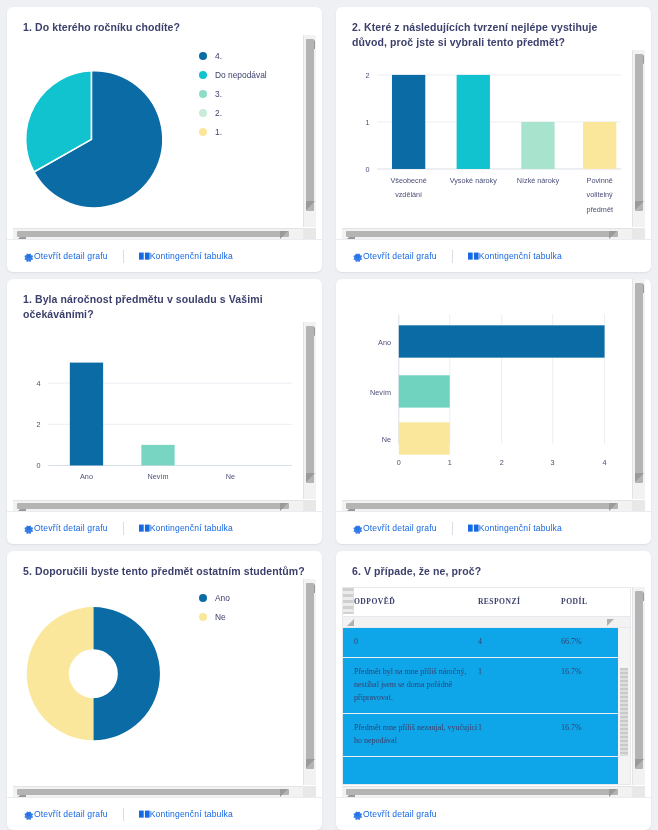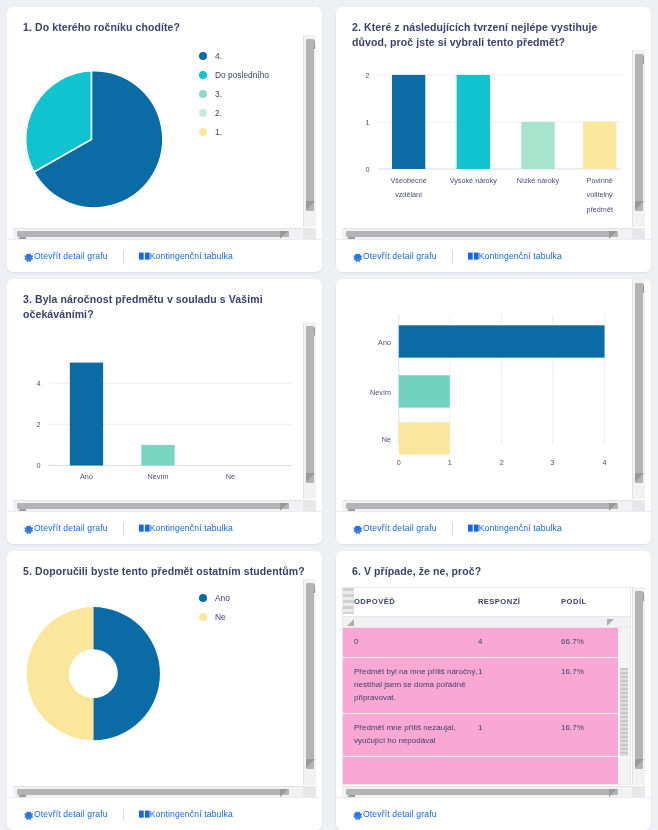--- a/index.html
+++ b/index.html
@@ -98,21 +98,21 @@
   }
   .lg-item { display: flex; align-items: center; gap: 8px; }
   .lg-dot { width: 8px; height: 8px; border-radius: 50%; flex: 0 0 auto; }
   .lg-lab { font-size: 8.4px; color: #3b3f6b; white-space: nowrap; }
   .axlab { font-size: 7.4px; fill: #4a4e78; }
   .gridline { stroke: #eceef3; stroke-width: 1; }
   .axisline { stroke: #d9dde5; stroke-width: 1; }
   
   .tbl-shell {
     position: absolute; left: 0; top: 0; right: 14px; bottom: 12px;
-    border: 1px solid #e6e8ee; background: #f9a8d4; overflow: hidden;
+    border: 1px solid #e6e8ee; background: #0ea5e9; overflow: hidden; font-family: Liberation Serif, serif;
   }
   .tbl-head {
     display: flex; height: 29px; align-items: center;
     border-bottom: 1px solid #e6e8ee; background: #fff;
   }
   .tbl-head div {
     font-size: 7.6px; font-weight: bold; color: #3b3f6b; letter-spacing: .45px;
   }
   .c1 { flex: 0 0 47%; padding-left: 11px; }
   .c2 { flex: 0 0 29%; }
@@ -149,21 +149,21 @@
             <path d="M80 96 L80 26 A70 70 0 1 1 21.4 129.3 Z" fill="#0a6ba5" stroke="#ffffff" stroke-width="1.6"></path>
             <path d="M80 96 L21.4 129.3 A70 70 0 0 1 80 26 Z" fill="#11c2cf" stroke="#ffffff" stroke-width="1.6"></path>
           </svg>
           <div class="legend" style="left:186px; top:16px;">
             <div class="lg-item">
               <span class="lg-dot" style="background:#0a6ba5"></span>
               <span class="lg-lab">4.</span>
             </div>
             <div class="lg-item">
               <span class="lg-dot" style="background:#11c2cf"></span>
-              <span class="lg-lab">Do posledního</span>
+              <span class="lg-lab">Do nepodával</span>
             </div>
             <div class="lg-item">
               <span class="lg-dot" style="background:#8fdcc6"></span>
               <span class="lg-lab">3.</span>
             </div>
             <div class="lg-item">
               <span class="lg-dot" style="background:#c8ecd9"></span>
               <span class="lg-lab">2.</span>
             </div>
             <div class="lg-item">
@@ -264,21 +264,21 @@
               </svg>
           </span>
           <span>Kontingenční tabulka</span>
         </span>
       </div>
     </div>
   </div>
 
   <div class="cell">
     <div class="card">
-      <div class="q-title">3. Byla náročnost předmětu v souladu s Vašimi očekáváními?</div>
+      <div class="q-title">1. Byla náročnost předmětu v souladu s Vašimi očekáváními?</div>
       <div class="plot-wrap">
         <div class="plot">
           <svg width="100%" height="100%" viewBox="0 0 295 168">
             <line class="gridline" x1="36" y1="56" x2="285" y2="56"></line>
             <line class="gridline" x1="36" y1="98" x2="285" y2="98"></line>
             <line class="axisline" x1="36" y1="140" x2="285" y2="140"></line>
             <text class="axlab" x="28" y="59" text-anchor="end">4</text>
             <text class="axlab" x="28" y="101" text-anchor="end">2</text>
             <text class="axlab" x="28" y="143" text-anchor="end">0</text>
             <rect x="58" y="35" width="34" height="105" fill="#0a6ba5"></rect>

